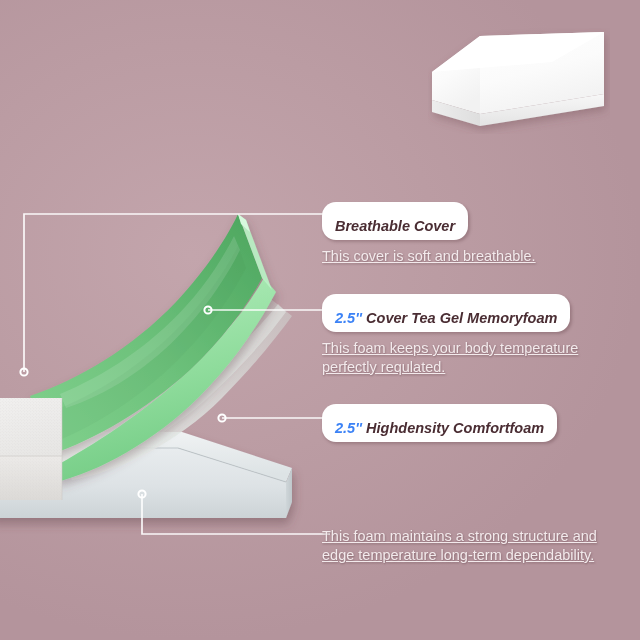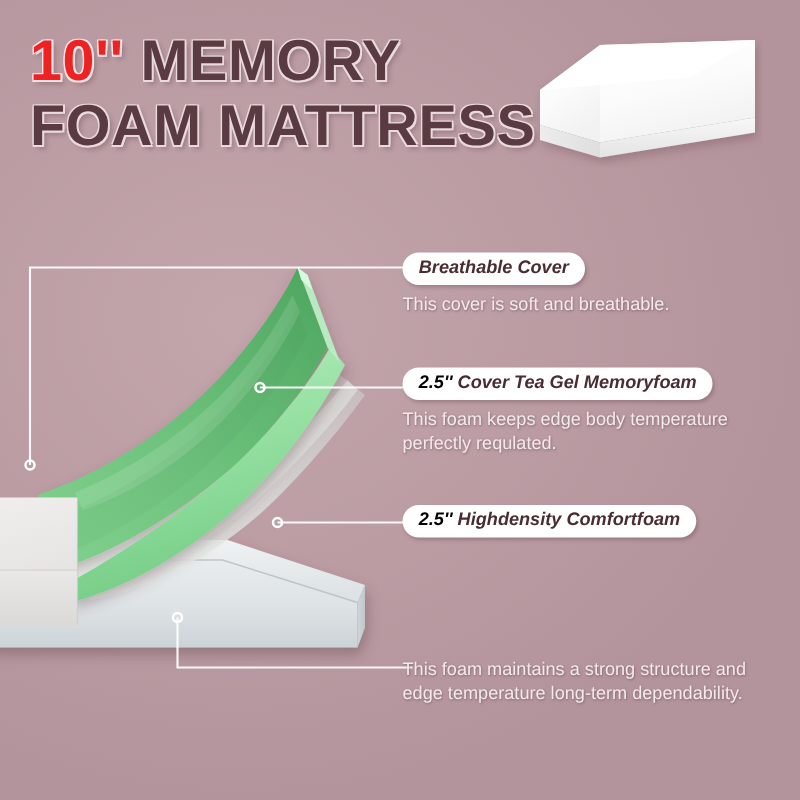--- a/index.html
+++ b/index.html
@@ -81,64 +81,61 @@
   }
   .callout {
     position: absolute;
     left: 0;
     width: 318px;
   }
   .callout-badge {
     display: inline-block;
     background: #ffffff;
     border-radius: 14px;
-    padding: 4px 13px 5px 13px;
+    padding: 16px 13px 5px 13px;
     font-family: "Liberation Sans", sans-serif;
     font-style: italic;
     font-weight: bold;
     font-size: 14.5px;
     line-height: 17px;
     color: #4a2d33;
     white-space: nowrap;
     box-shadow: 1.5px 2px 3px rgba(90,55,62,0.30);
   }
   .badge-num {
-    color: #000000;
+    color: #3b82f6;
     font-style: italic;
     font-weight: bold;
   }
   .callout-body {
     margin-top: 7px;
     font-family: "Liberation Sans", sans-serif;
     font-size: 14.5px;
     line-height: 19px;
     color: #f3eaec;
     text-shadow: 0.5px 1px 2px rgba(70,40,47,0.45);
     max-width: 300px;
+    text-decoration: underline;
   }
 
   
   .leaders {
     position: absolute;
     left: 0;
     top: 0;
     width: 640px;
     height: 640px;
     pointer-events: none;
   }
 </style>
 </head>
 <body>
 
 <div id="poster">
 
-  <div class="title-block">
-    <div class="title-line"><span class="title-accent">10''</span><span> MEMORY</span></div>
-    <div class="title-line">FOAM MATTRESS</div>
-  </div>
 
   <div class="hero-mattress">
     <svg width="182" height="106" viewBox="0 0 182 106">
       <defs>
         <linearGradient id="heroTop" x1="0" y1="0" x2="0.4" y2="1">
           <stop offset="0%" stop-color="#ffffff"></stop>
           <stop offset="55%" stop-color="#fbfbfb"></stop>
           <stop offset="100%" stop-color="#f2f2f2"></stop>
         </linearGradient>
         <linearGradient id="heroFront" x1="0" y1="0" x2="0" y2="1">
@@ -317,21 +314,21 @@
   <div class="callouts">
 
     <div class="callout" style="top:202px">
       <div class="callout-badge"><span>Breathable Cover</span></div>
       <div class="callout-body">This cover is soft and breathable.</div>
     </div>
 
     <div class="callout" style="top:294px">
       <div class="callout-badge"><span class="badge-num">2.5''</span>
         <span>Cover Tea Gel Memoryfoam</span></div>
-      <div class="callout-body">This foam keeps edge body temperature perfectly requlated.</div>
+      <div class="callout-body">This foam keeps your body temperature perfectly requlated.</div>
     </div>
 
     <div class="callout" style="top:404px">
       <div class="callout-badge"><span class="badge-num">2.5''</span>
         <span>Highdensity Comfortfoam</span></div>
     </div>
 
     <div class="callout" style="top:520px">
       <div class="callout-body">This foam maintains a strong structure and edge temperature long-term dependability.</div>
     </div>

